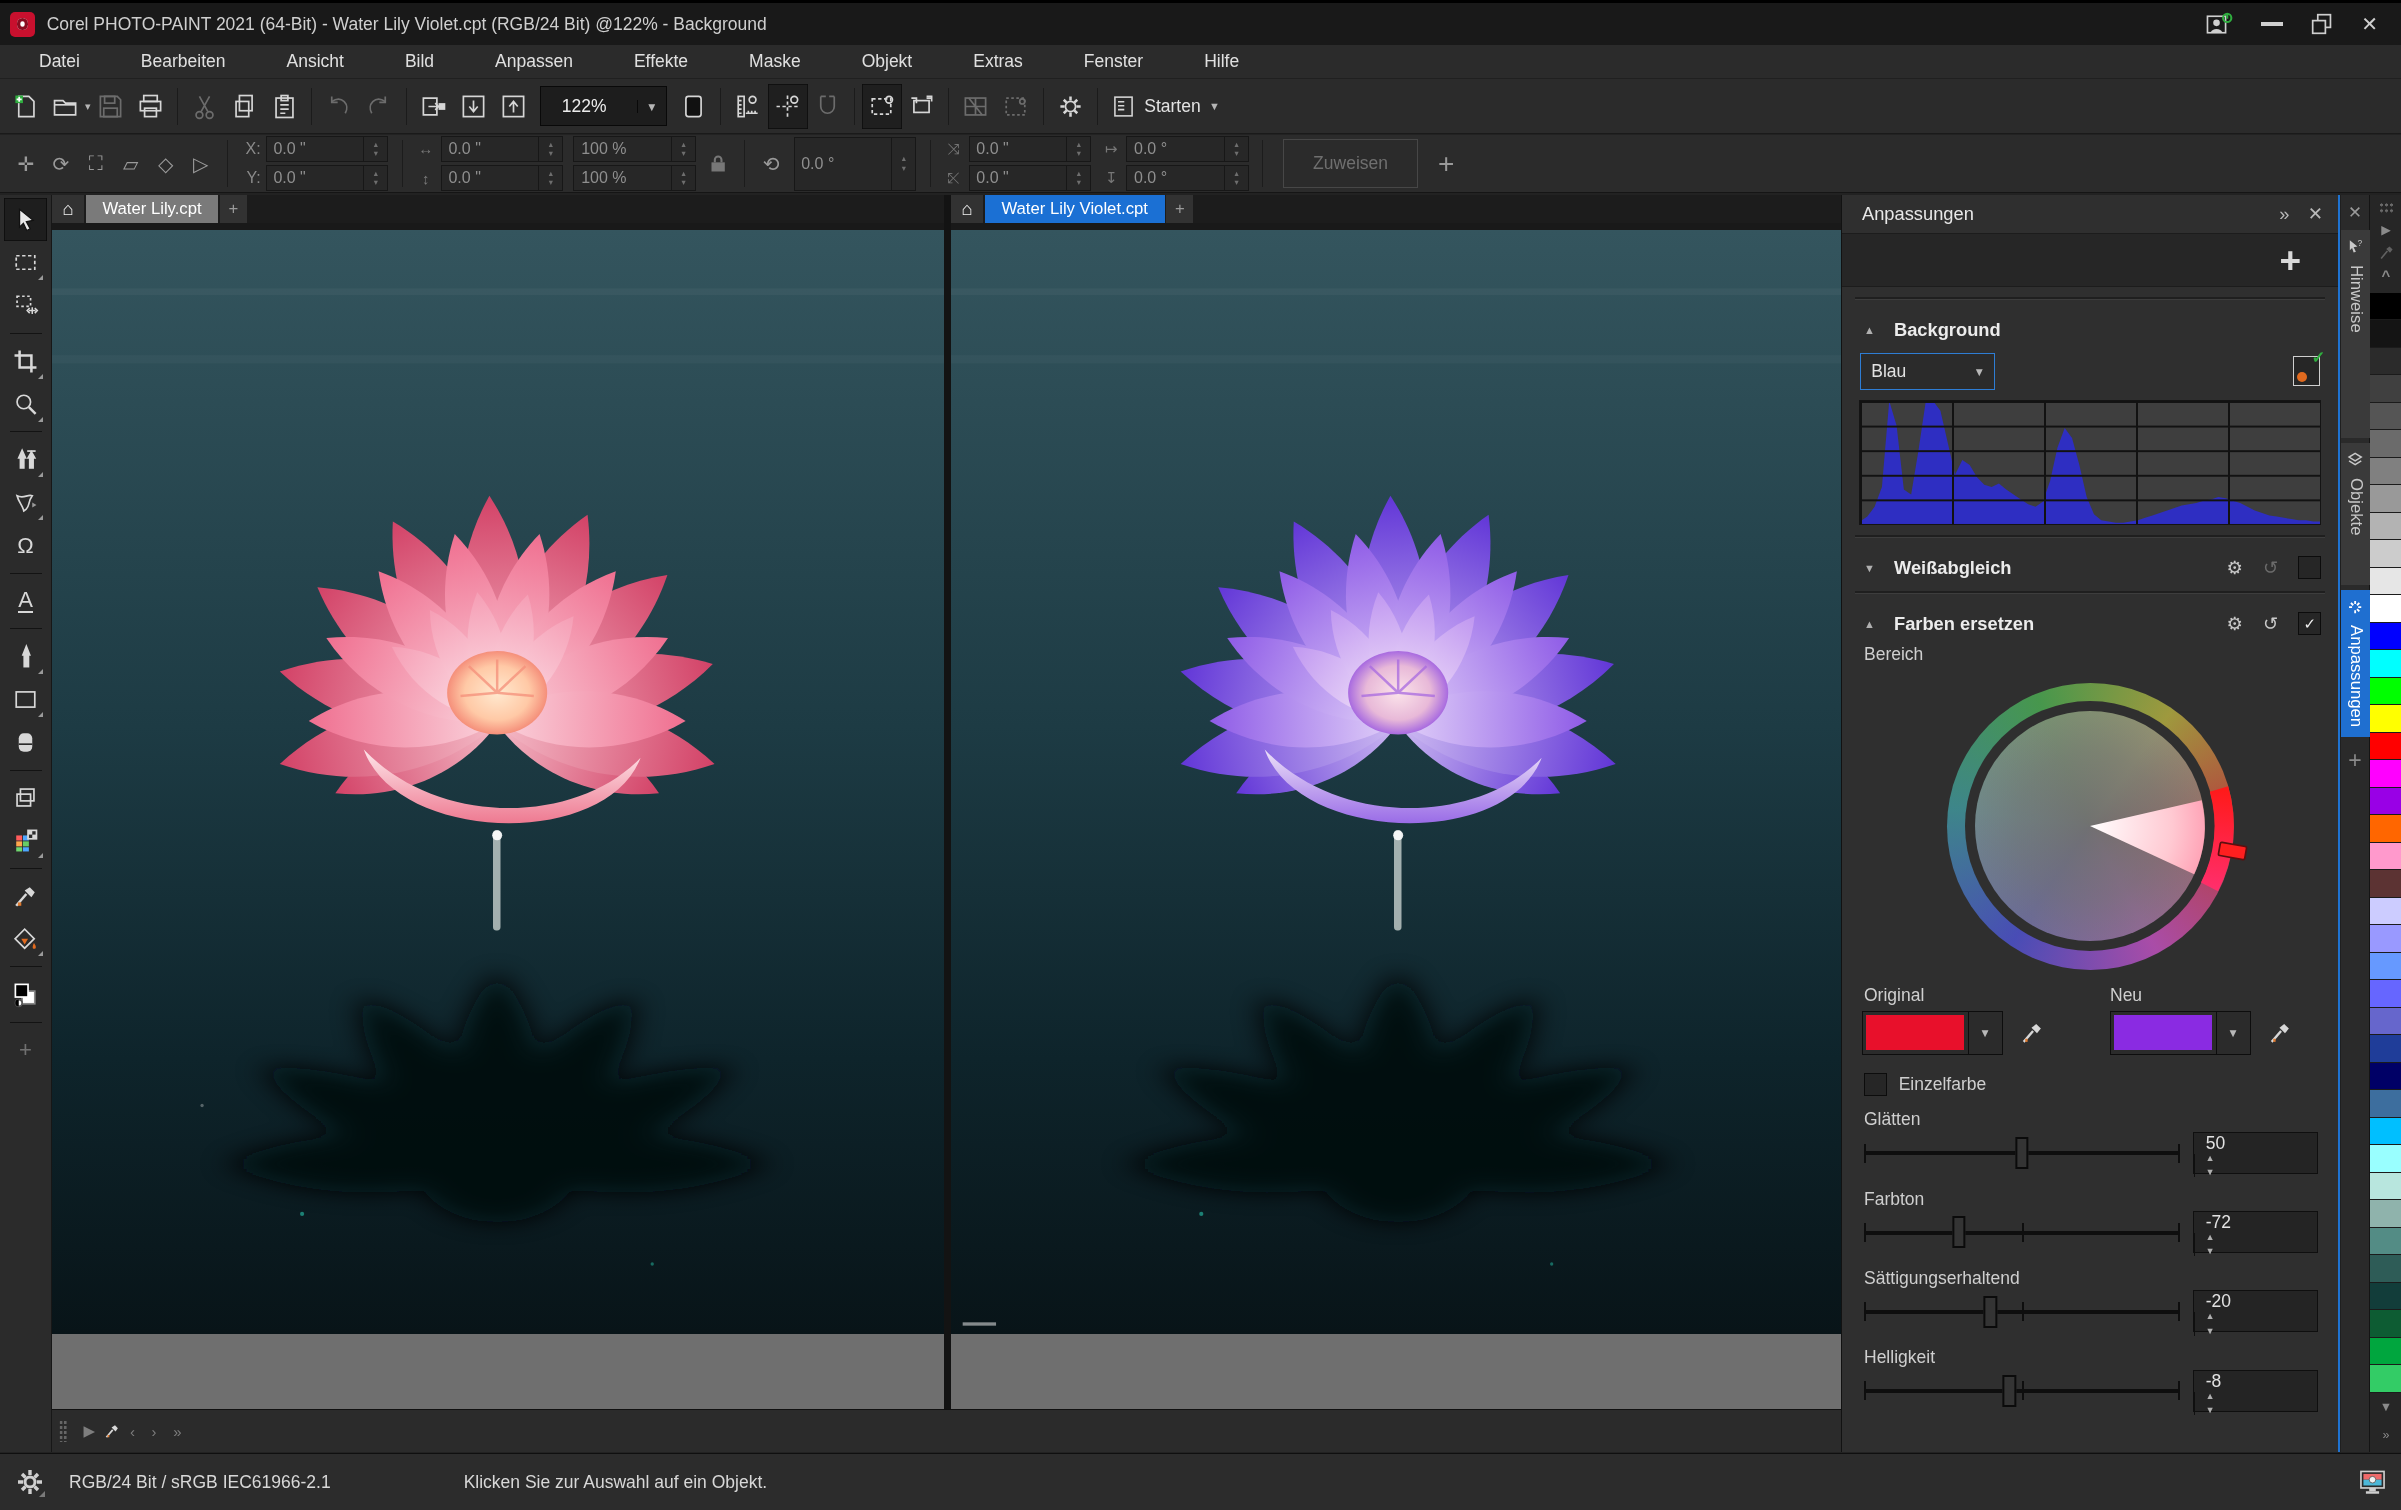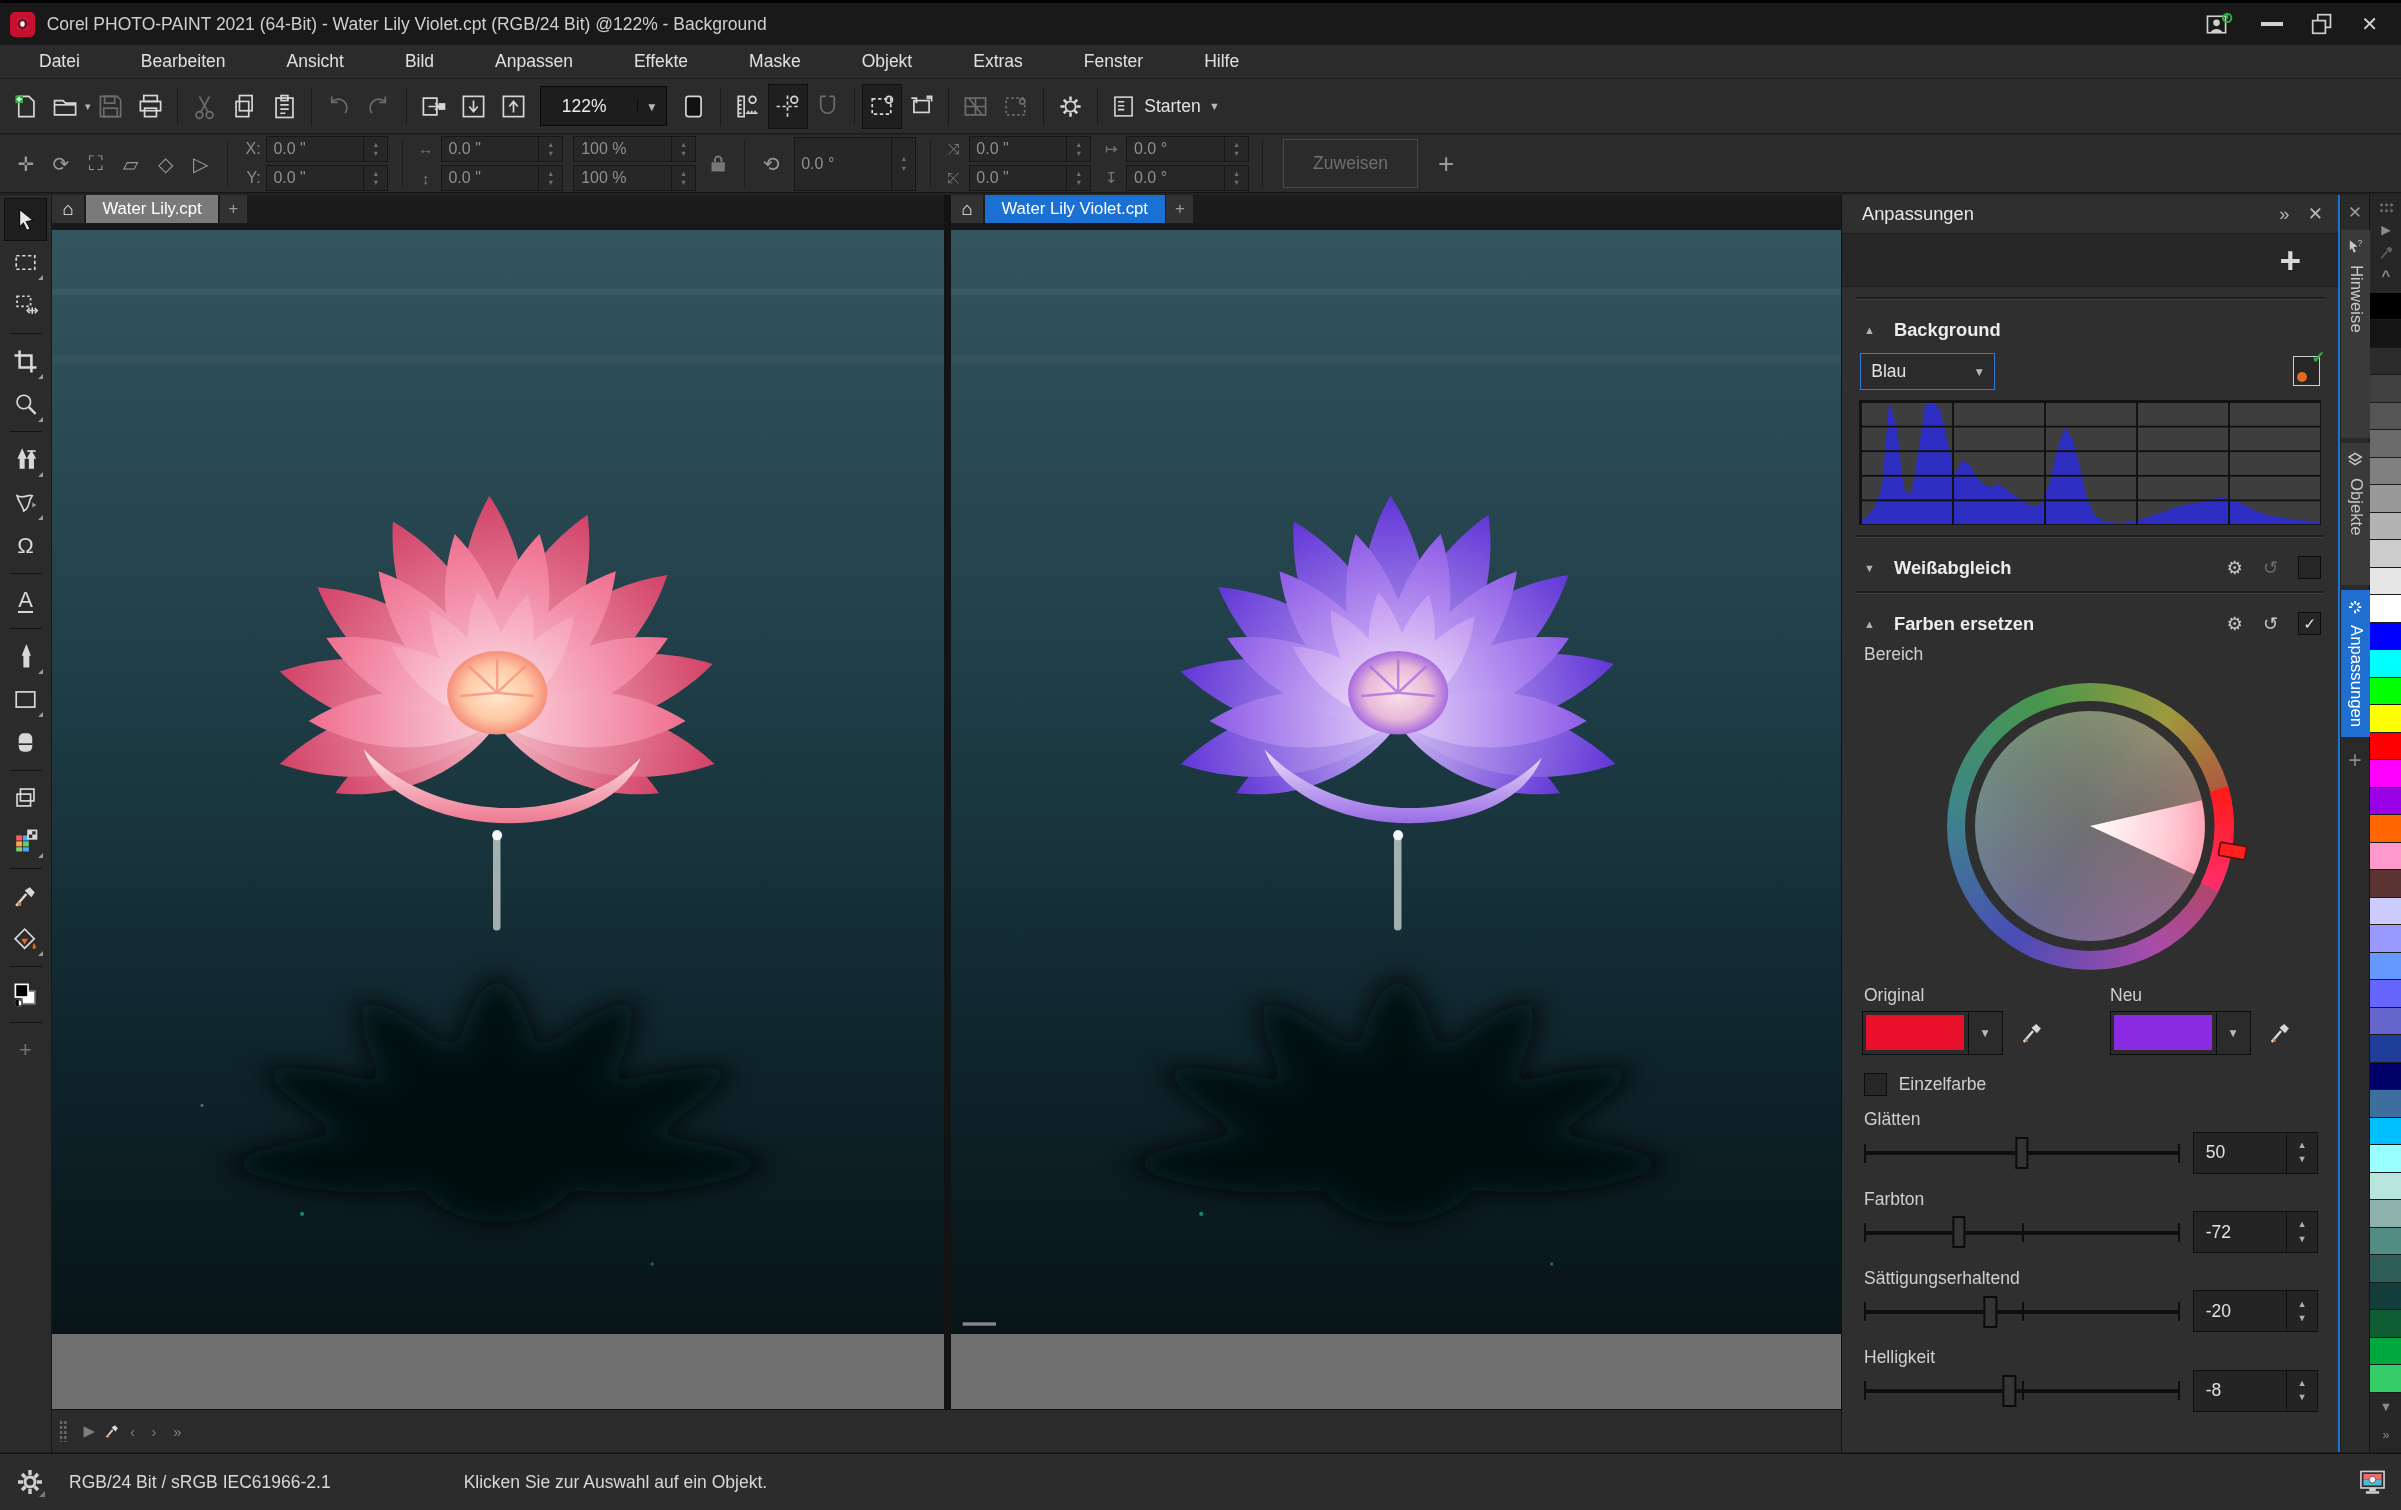--- a/index.html
+++ b/index.html
@@ -138,21 +138,21 @@
   .dropper{margin-left:16.7px;}
   
   .sl-label{font-size:17.5px;color:#cfcfcf;margin:13.3px 0 0 22px;}
   .sl-row{display:flex;align-items:center;height:45px;margin:0 20px 0 22px;}
   .sl-trackwrap{position:relative;flex:1;height:45px;margin-right:13.3px;}
   .sl-track{position:absolute;left:0;right:0;top:21px;height:4.2px;background:#0e0e0e;}
   .sl-tick{position:absolute;top:13.3px;width:1.7px;height:19px;background:#0e0e0e;}
   .sl-tick.l{left:0;} .sl-tick.r{right:0;} .sl-tick.c{left:50%;}
   .sl-handle{position:absolute;top:6.7px;width:13.3px;height:32px;background:#343434;border:2.5px solid #0b0b0b;box-sizing:border-box;
              transform:translateX(-50%);}
-  .spin2{display:flex;height:40px;width:123px;background:#242424;border:0.8px solid #0f0f0f;}
+  .spin2{display:flex;height:40px;width:123px;background:#242424;border:0.8px solid #0f0f0f;flex-direction:column;}
   .spin2 .v{flex:1;display:flex;align-items:center;padding-left:11.7px;font-size:17.5px;color:#e2e2e2;}
   .spin2 .a{width:30px;border-left:0.8px solid #0f0f0f;display:flex;flex-direction:column;align-items:center;justify-content:center;
             gap:5px;color:#b0b0b0;font-size:9.2px;line-height:1;}
   
   .dockertabs{position:absolute;left:2341px;top:0;width:29px;height:100%;background:#2a2a2a;border-right:0.8px solid #141414;box-sizing:border-box;}
   .dt-close{height:35px;display:flex;align-items:center;justify-content:center;color:#9a9a9a;font-size:16.7px;}
   .dtab{width:29px;box-sizing:border-box;margin-bottom:5px;background:#3a3a3a;color:#c8c8c8;display:flex;flex-direction:column;
         align-items:center;padding-top:8.3px;}
   .dtab .dlabel{writing-mode:vertical-rl;font-size:16.7px;margin-top:8.3px;}
   .dtab.active{background:#1f6fd0;color:#fff;}

